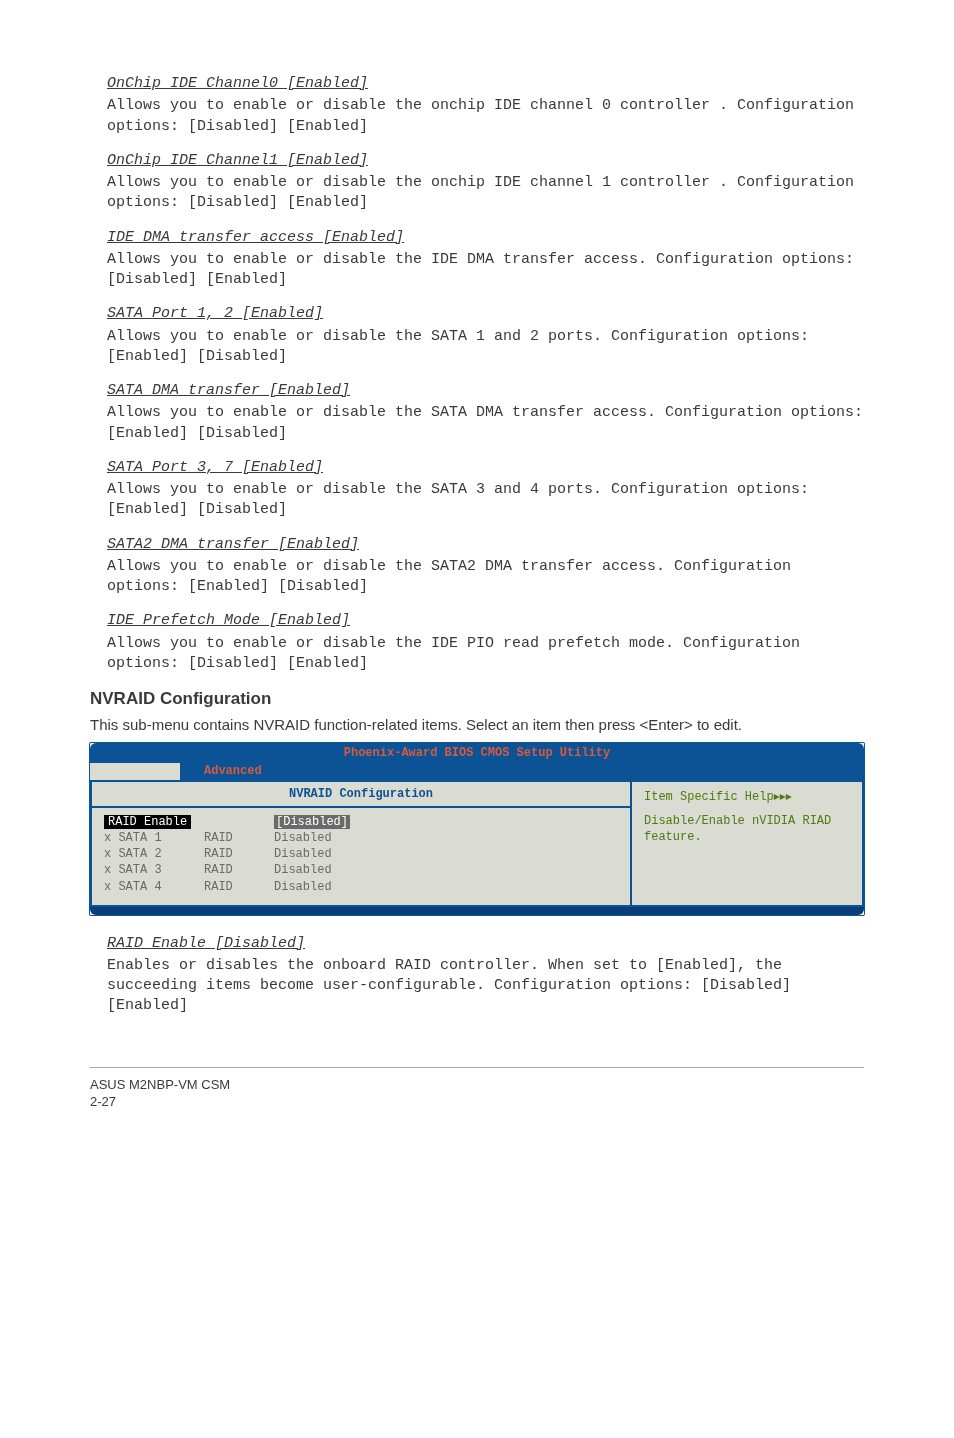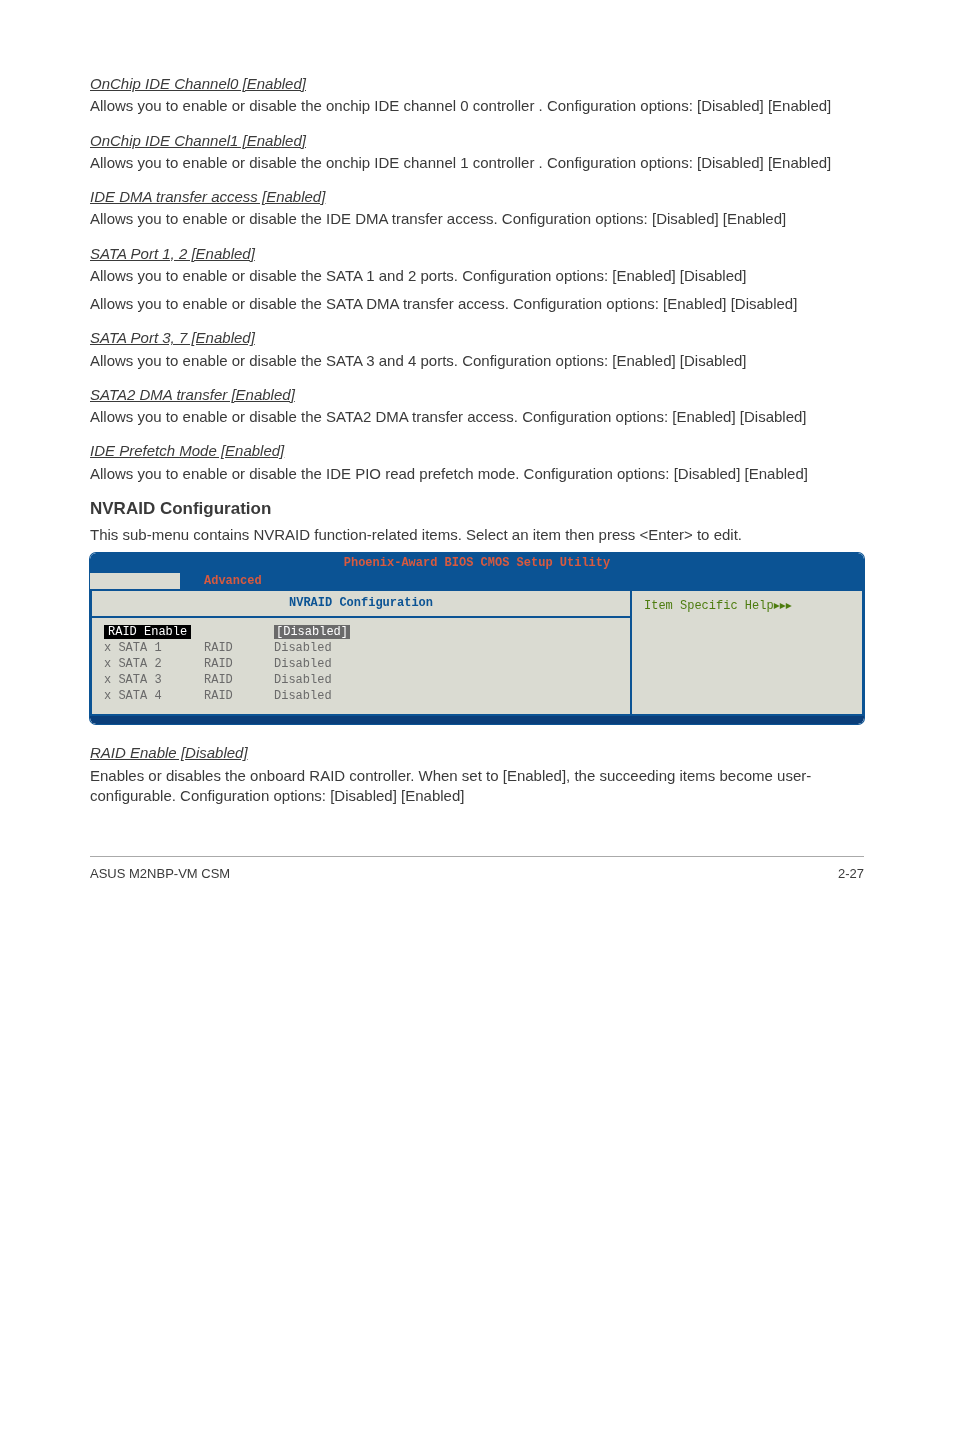--- a/index.html
+++ b/index.html
@@ -126,51 +126,53 @@
     .arrow {
       font-family: Arial;
     }
     .bios-bottom-bar {
       background: #0a3e7a;
       height: 8px;
       border-bottom-left-radius: 6px;
       border-bottom-right-radius: 6px;
     }
     .bios-wrap {
-      border-radius: 6px;
+      border-radius: 1px;
       overflow: hidden;
       box-shadow: 0 0 0 1px #0b5394;
       margin-bottom: 19px;
     }
     .footer-line {
       border-top: 1px solid #aaa;
       margin-top: 50px;
       padding-top: 8px;
       display: flex;
       justify-content: space-between;
       font-size: 13px;
-    }
-    .indent { margin-left: 0px; }
+      flex-direction: column;
+    }
+    .indent { margin-left: 17px; font-family: Liberation Mono, monospace; }
   </style>
 </head>
 <body>
 
 <div class="indent">
   <div class="section-title">OnChip IDE Channel0 [Enabled]</div>
   <div class="section-body">Allows you to enable or disable the onchip IDE channel 0 controller . Configuration options: [Disabled] [Enabled]</div>
 
   <div class="section-title">OnChip IDE Channel1 [Enabled]</div>
   <div class="section-body">Allows you to enable or disable the onchip IDE channel 1 controller . Configuration options: [Disabled] [Enabled]</div>
 
   <div class="section-title">IDE DMA transfer access [Enabled]</div>
   <div class="section-body">Allows you to enable or disable the IDE DMA transfer access. Configuration options: [Disabled] [Enabled]</div>
 
   <div class="section-title">SATA Port 1, 2 [Enabled]</div>
   <div class="section-body">Allows you to enable or disable the SATA 1 and 2 ports. Configuration options: [Enabled] [Disabled]</div>
 
+  <div class="section-title">SATA DMA transfer [Enabled]</div>
   <div class="section-body">Allows you to enable or disable the SATA DMA transfer access. Configuration options: [Enabled] [Disabled]</div>
 
   <div class="section-title">SATA Port 3, 7 [Enabled]</div>
   <div class="section-body">Allows you to enable or disable the SATA 3 and 4 ports. Configuration options: [Enabled] [Disabled]</div>
 
   <div class="section-title">SATA2 DMA transfer [Enabled]</div>
   <div class="section-body">Allows you to enable or disable the SATA2 DMA transfer access. Configuration options: [Enabled] [Disabled]</div>
 
   <div class="section-title">IDE Prefetch Mode [Enabled]</div>
   <div class="section-body">Allows you to enable or disable the IDE PIO read prefetch mode. Configuration options: [Disabled] [Enabled]</div>
@@ -214,20 +216,21 @@
           <div class="c1">x SATA 4</div>
           <div class="c2">RAID</div>
           <div class="c3">Disabled</div>
         </div>
       </div>
     </div>
     <div class="bios-right">
       <div class="bios-content">
         <div><span>Item Specific Help</span><span class="arrow">▸▸▸</span></div>
         <div style="height:8px"></div>
+        <div>Disable/Enable nVIDIA RIAD feature.</div>
       </div>
     </div>
   </div>
   <div class="bios-bottom-bar"></div>
 </div>
 
 <div class="indent">
   <div class="section-title">RAID Enable [Disabled]</div>
   <div class="section-body">Enables or disables the onboard RAID controller. When set to [Enabled], the succeeding items become user-configurable. Configuration options: [Disabled] [Enabled]</div>
 </div>

